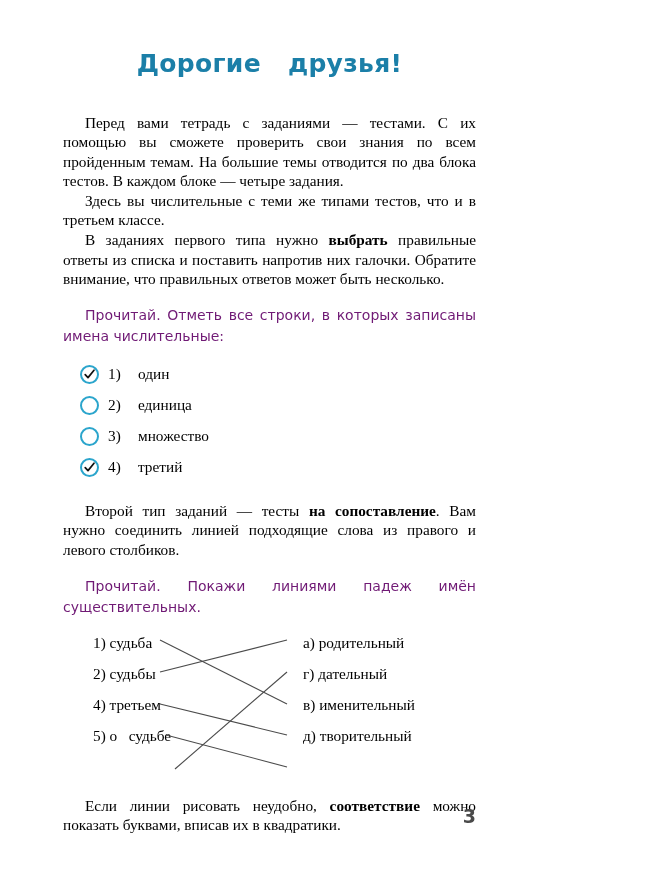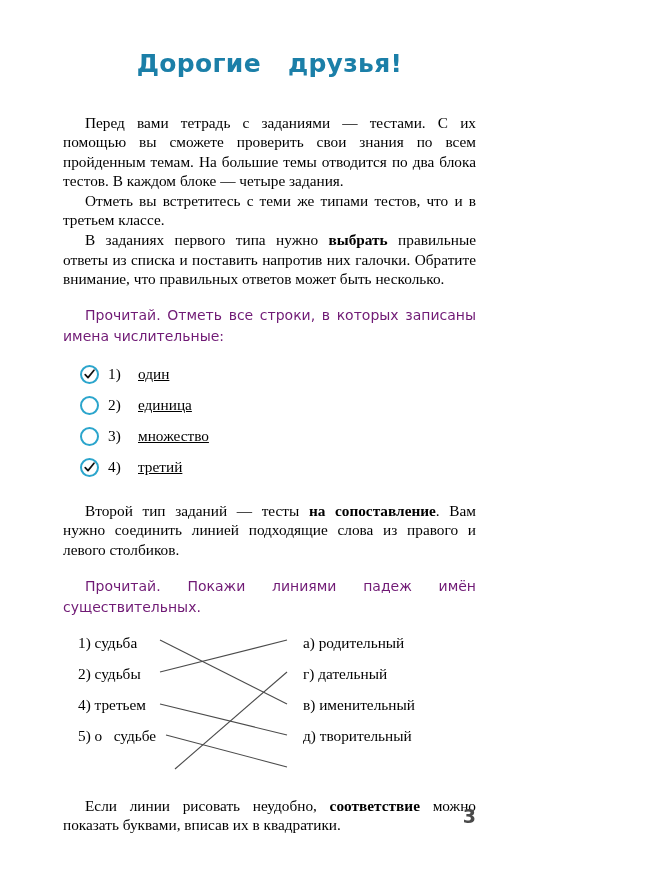--- a/index.html
+++ b/index.html
@@ -98,36 +98,35 @@
     font-family: "Liberation Serif", serif;
     font-size: 15.3px;
     margin-left: 9px;
     width: 22px;
     flex: 0 0 auto;
   }
   .choice-text {
     font-family: "Liberation Serif", serif;
     font-size: 15.3px;
     margin-left: 8px;
-    text-decoration: underline;
   }
 
   
   .match-wrap {
     position: relative;
     height: 155px;
     margin-top: 9px;
   }
   .match-col {
     position: absolute;
     top: 0;
     font-family: "Liberation Serif", serif;
     font-size: 15.3px;
   }
-  .match-col.left  { left: 15px; }
+  .match-col.left  { left: 30px; }
   .match-col.right { left: 240px; }
   .match-row {
     height: 31px;
     line-height: 31px;
     white-space: pre;
   }
   .match-lines {
     position: absolute;
     left: 0; top: 0;
     width: 494px;
@@ -156,21 +155,21 @@
 <body>
 
 <div class="page">
 
   <h1 class="page-title">Дорогие   друзья!</h1>
 
   <div class="sp-8"></div>
 
   <p class="body-para first">Перед вами тетрадь с заданиями — тестами. С их помощью вы сможете проверить свои знания по всем пройденным темам. На большие темы отводится по два блока тестов. В каждом блоке — четыре задания.</p>
 
-  <p class="body-para">Отметь вы встретитесь с теми же типами тестов, что и в третьем классе.</p>
+  <p class="body-para">Здесь вы числительные с теми же типами тестов, что и в третьем классе.</p>
 
   <p class="body-para"><span>В заданиях первого типа нужно </span><b>выбрать</b><span> правильные ответы из списка и поставить напротив них галочки. Обратите внимание, что правильных ответов может быть несколько.</span></p>
 
   <div class="sp-16"></div>
 
   <p class="task-para">Прочитай. Отметь все строки, в которых записаны имена числительные:</p>
 
   <div class="sp-12"></div>
 
   <ul class="choice-list">

